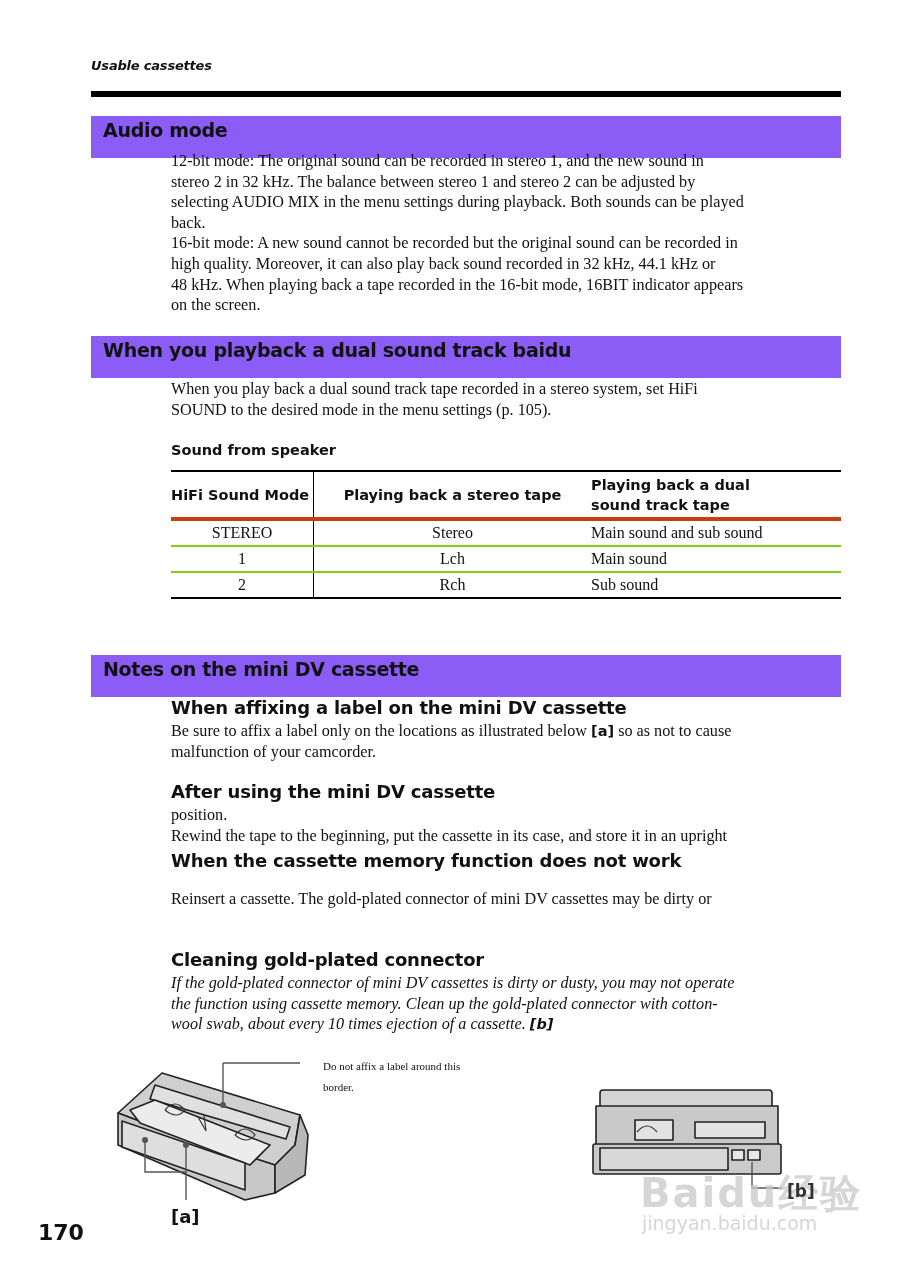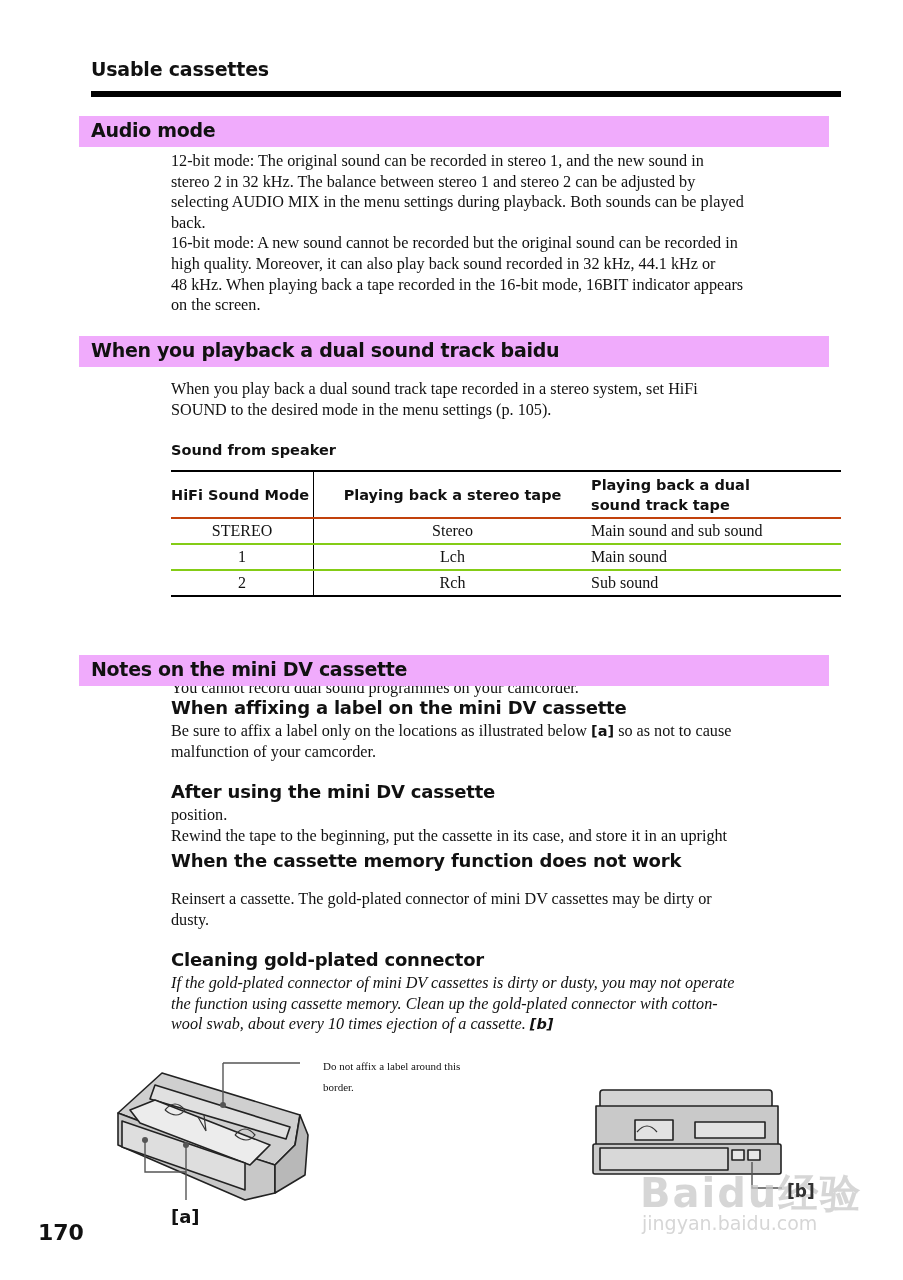--- a/index.html
+++ b/index.html
@@ -1,32 +1,32 @@
 <!DOCTYPE html>
 <html><head>
 <meta charset="utf-8">
 <style>
   html, body { margin: 0; padding: 0; background: #ffffff; }
   body { width: 903px; height: 1280px; position: relative; overflow: hidden; color: #111; }
   .sans { font-family: "DejaVu Sans", "Liberation Sans", sans-serif; }
   .serif { font-family: "Liberation Serif", "DejaVu Serif", serif; }
 
-  .page-header { position: absolute; left: 91px; top: 58px; font-size: 19px; font-weight: bold; letter-spacing: -0.2px; }
+  .page-header { position: absolute; left: 91px; top: 58px; font-size: 13px; font-weight: bold; letter-spacing: -0.2px; font-style: italic; }
   .header-rule { position: absolute; left: 91px; top: 91px; width: 750px; height: 6px; background: #000; }
 
-  .band { position: absolute; left: 79px; width: 750px; height: 31px; background: #f0abfc; }
+  .band { position: absolute; left: 91px; width: 750px; height: 42px; background: #8b5cf6; }
   .band span { position: absolute; left: 12px; top: 3px; font-size: 19px; font-weight: bold; letter-spacing: -0.3px; }
 
   .para { position: absolute; left: 171px; width: 672px; font-size: 16.2px; line-height: 20.6px; }
   .subhead { position: absolute; left: 171px; font-size: 18px; font-weight: bold; letter-spacing: -0.2px; }
   .small-head { position: absolute; left: 171px; font-size: 14.5px; font-weight: bold; }
 
   table.sound { position: absolute; left: 171px; top: 470px; width: 670px; border-collapse: collapse; }
   table.sound th, table.sound td { padding: 0 0; height: 24px; }
-  table.sound thead tr { border-top: 2px solid #000; border-bottom: 2px solid #c2410c; }
+  table.sound thead tr { border-top: 2px solid #000; border-bottom: 4px solid #c2410c; }
   table.sound thead th { height: 45px; font-weight: bold; font-size: 14.5px; text-align: left; vertical-align: middle; line-height: 20px; }
   table.sound tbody tr { border-bottom: 2px solid #84cc16; }
   table.sound tbody tr:last-child { border-bottom: 2px solid #000; }
   table.sound .c1 { width: 142px; text-align: center; border-right: 1px solid #000; }
   table.sound .c2 { width: 277px; text-align: center; }
   table.sound th.c1 { text-align: left; }
   table.sound .c3 { padding-left: 0; }
   table.sound td { font-size: 16px; }
 
   .bold-ref { font-family: "DejaVu Sans", sans-serif; font-weight: bold; font-size: 14.5px; }
@@ -113,21 +113,20 @@
 
 <div class="subhead sans" style="top:781px;">After using the mini DV cassette</div>
 <div class="para serif" style="top:805px;">
   <div>position.</div>
   <div>Rewind the tape to the beginning, put the cassette in its case, and store it in an upright</div>
 </div>
 
 <div class="subhead sans" style="top:850px;text-align:right;">When the cassette memory function does not work</div>
 <div class="para serif" style="top:889px;">
   <div>Reinsert a cassette. The gold-plated connector of mini DV cassettes may be dirty or</div>
-  <div>dusty.</div>
 </div>
 
 <div class="subhead sans" style="top:949px;">Cleaning gold-plated connector</div>
 <div class="para serif" style="top:973px;font-style:italic;">
   <div>If the gold-plated connector of mini DV cassettes is dirty or dusty, you may not operate</div>
   <div>the function using cassette memory. Clean up the gold-plated connector with cotton-</div>
   <div><span>wool swab, about every 10 times ejection of a cassette. </span><span class="bold-ref">[b]</span></div>
 </div>
 
 <svg style="position:absolute;left:100px;top:1055px;" width="230" height="160" viewBox="0 0 230 160">

